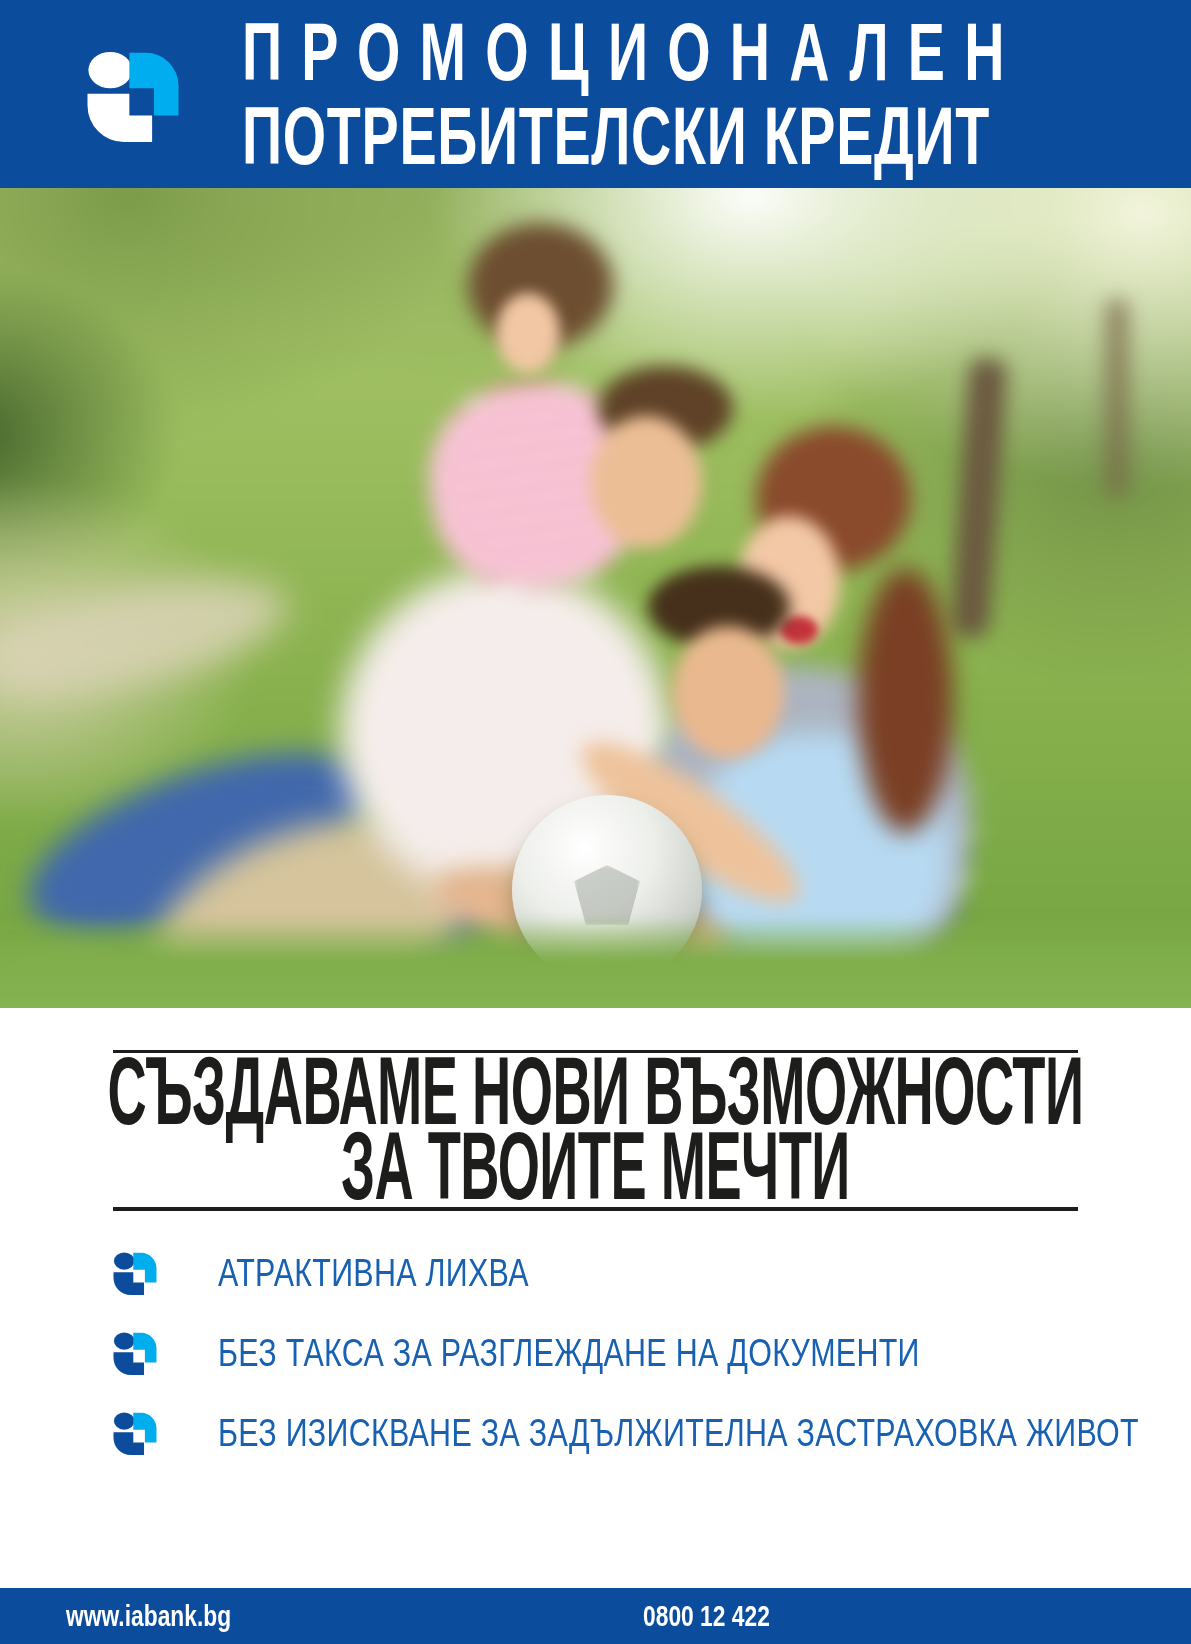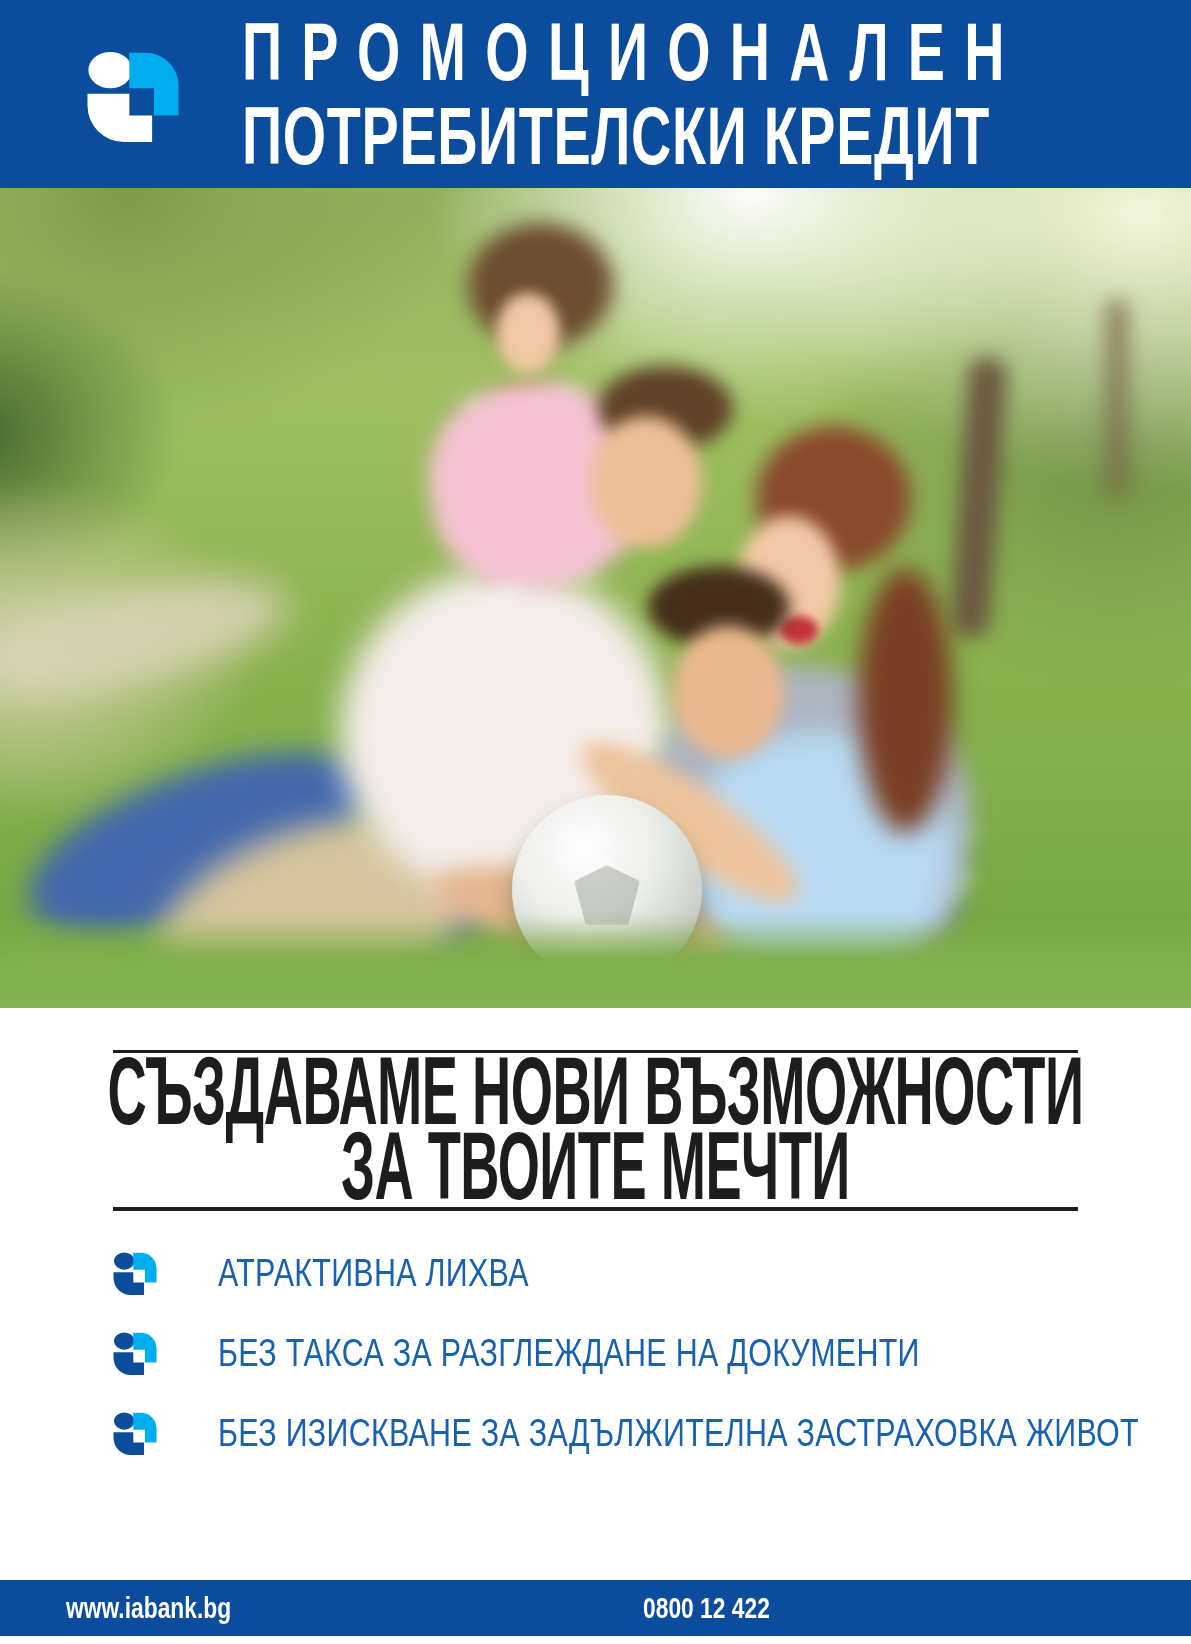--- a/index.html
+++ b/index.html
@@ -56,21 +56,21 @@
   .subtitle{margin-top:30px;}
   .subtitle .txt{font-size:47px;color:#221f20;white-space:nowrap;display:inline-block;
                  transform:scaleX(0.75);transform-origin:left center;letter-spacing:0.005em;}
   .benefits{list-style:none;margin-top:38px;}
   .benefit{display:flex;align-items:flex-end;margin-bottom:34px;height:46px;gap:41px;}
   .benefit svg.mark{width:44px;height:43px;flex:0 0 auto;}
   .benefit .txt{margin-left:20px;font-size:39px;color:var(--bullet-blue);white-space:nowrap;
                 display:inline-block;transform:scaleX(0.78);transform-origin:left center;letter-spacing:0.01em;}
 
   
-  .footer{position:absolute;bottom:8px;left:0;width:100%;height:56px;background:var(--brand);
+  .footer{position:absolute;bottom:0;left:0;width:100%;height:56px;background:var(--brand);
           display:flex;align-items:center;padding:0 66px;gap:15px;}
   .footer .cell{flex:1;color:#fff;font-weight:bold;font-size:30px;}
   .footer .cell span{display:inline-block;transform:scaleX(0.76);white-space:nowrap;}
   .footer .left span{transform-origin:left center;}
   .footer .mid{text-align:center;}
   .footer .right{text-align:left;}
   .footer .right span{transform-origin:right center;}
 </style>
 </head>
 <body>

